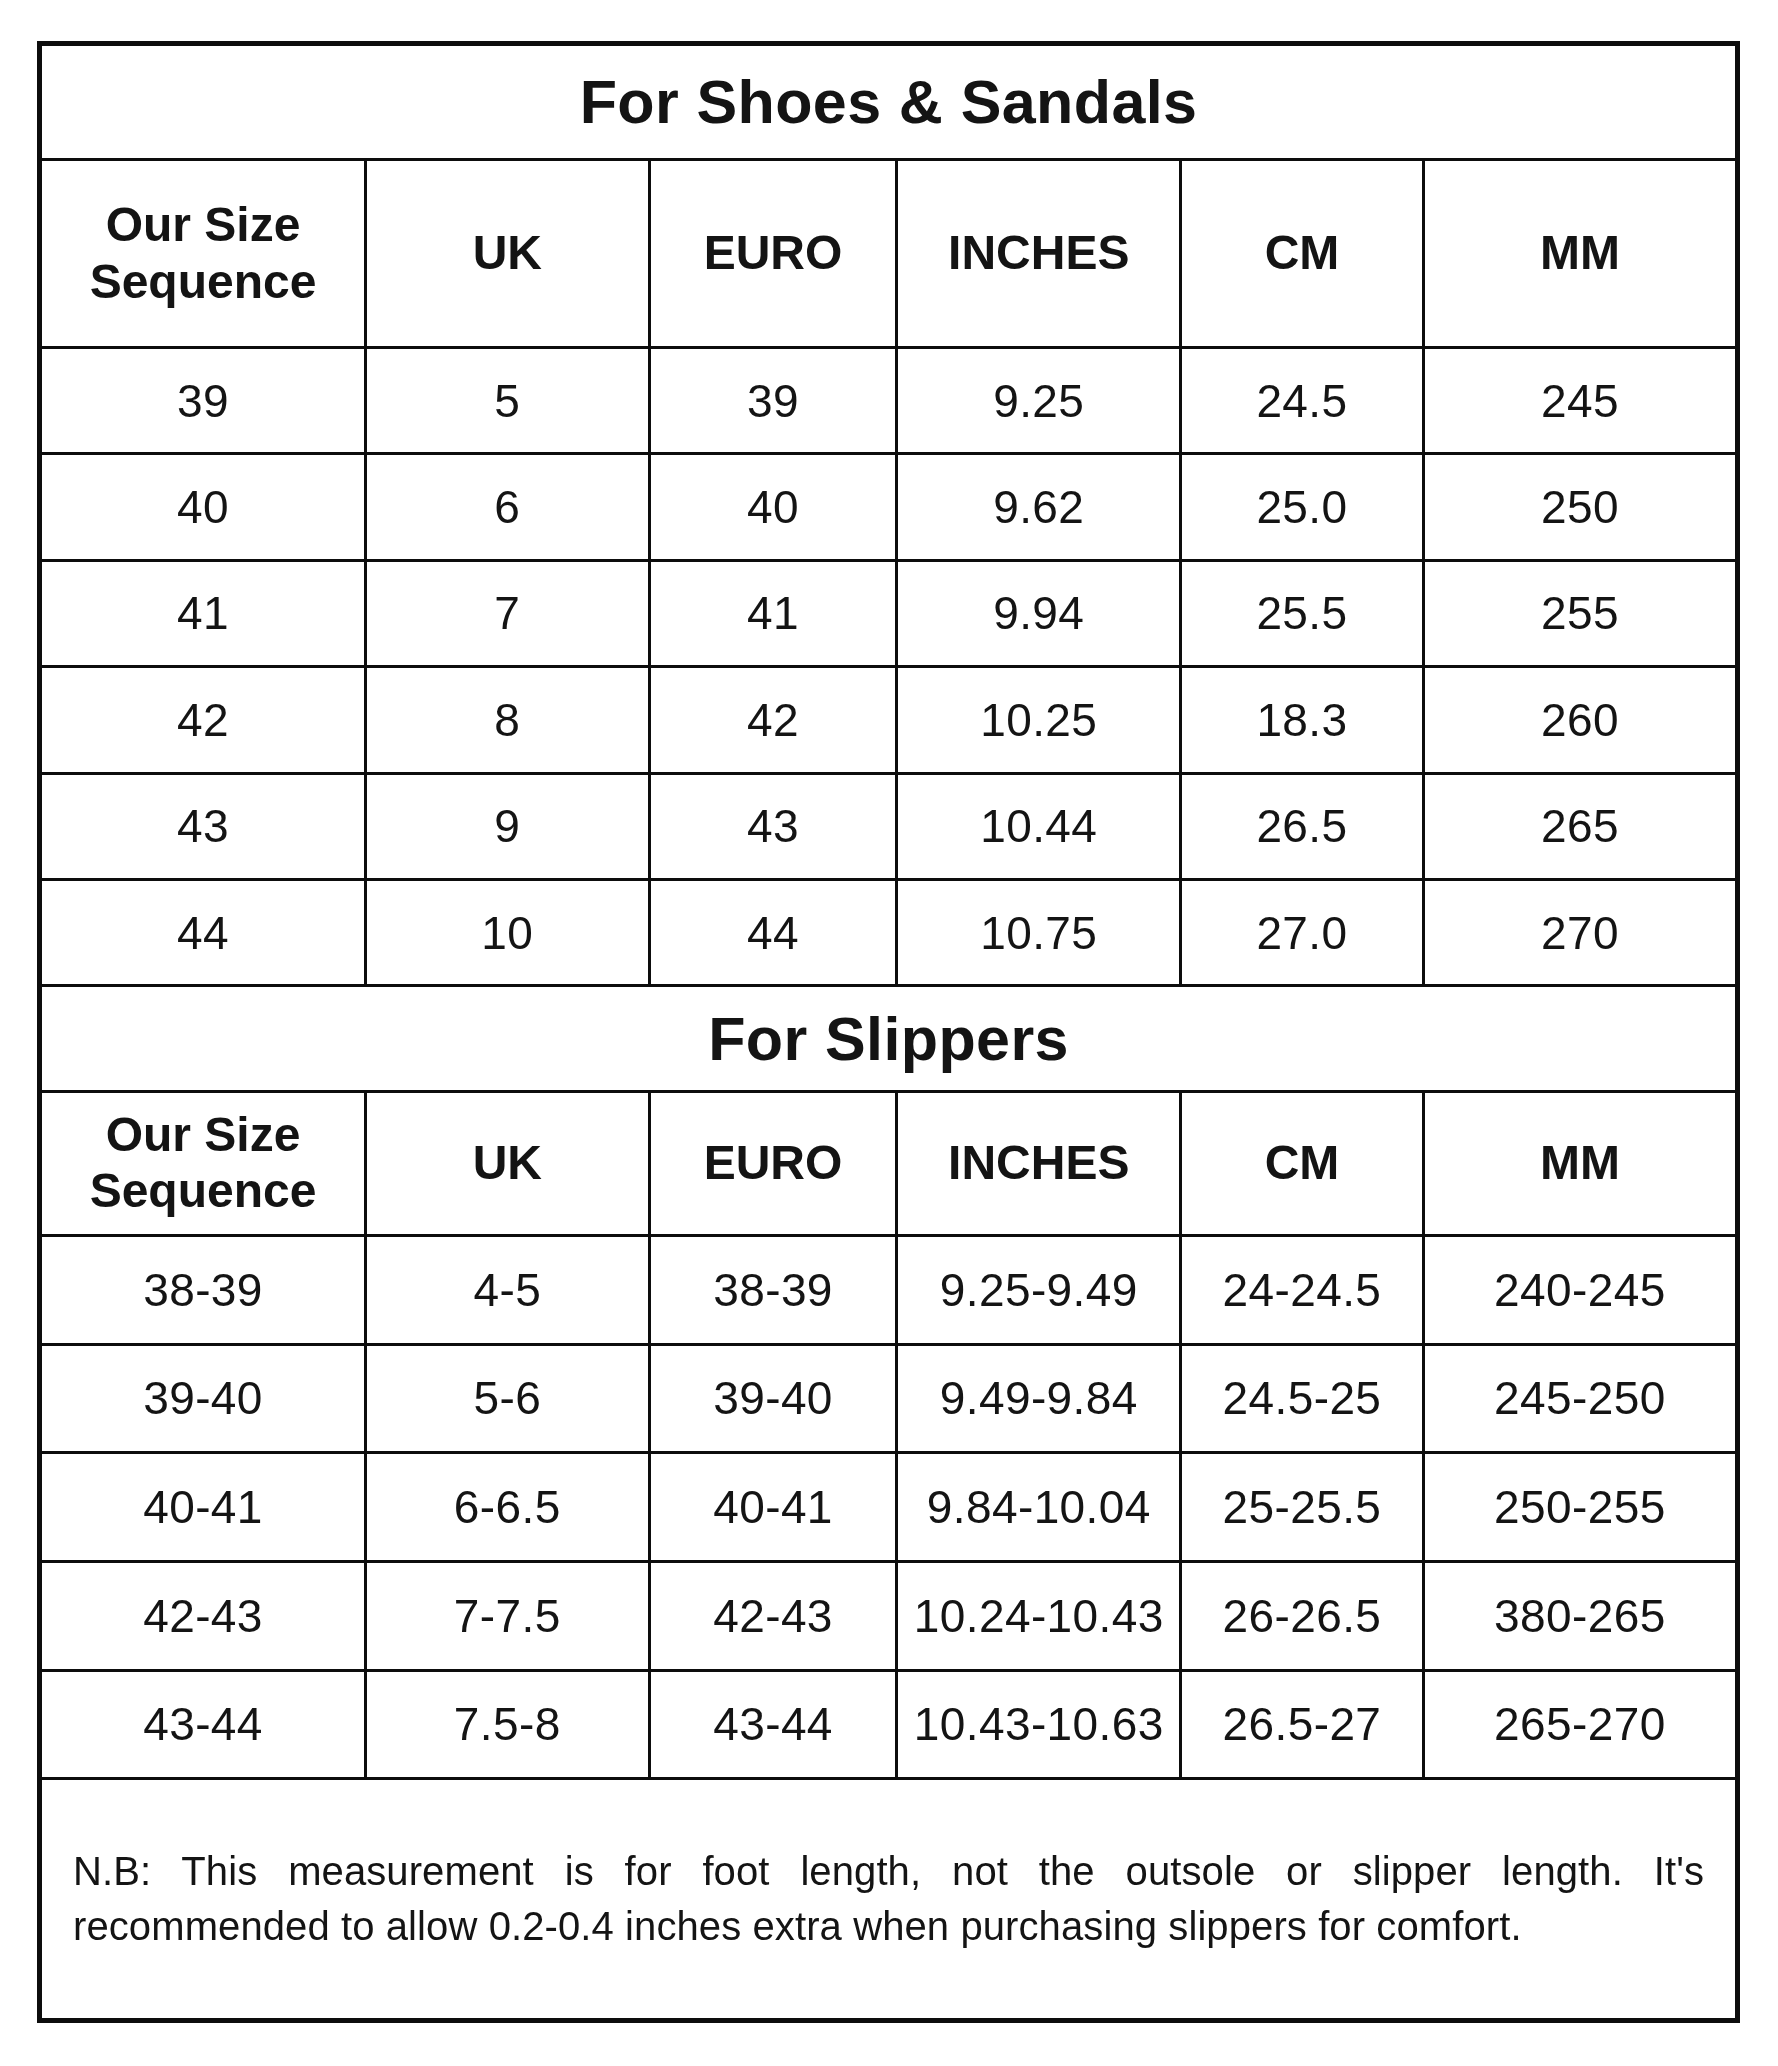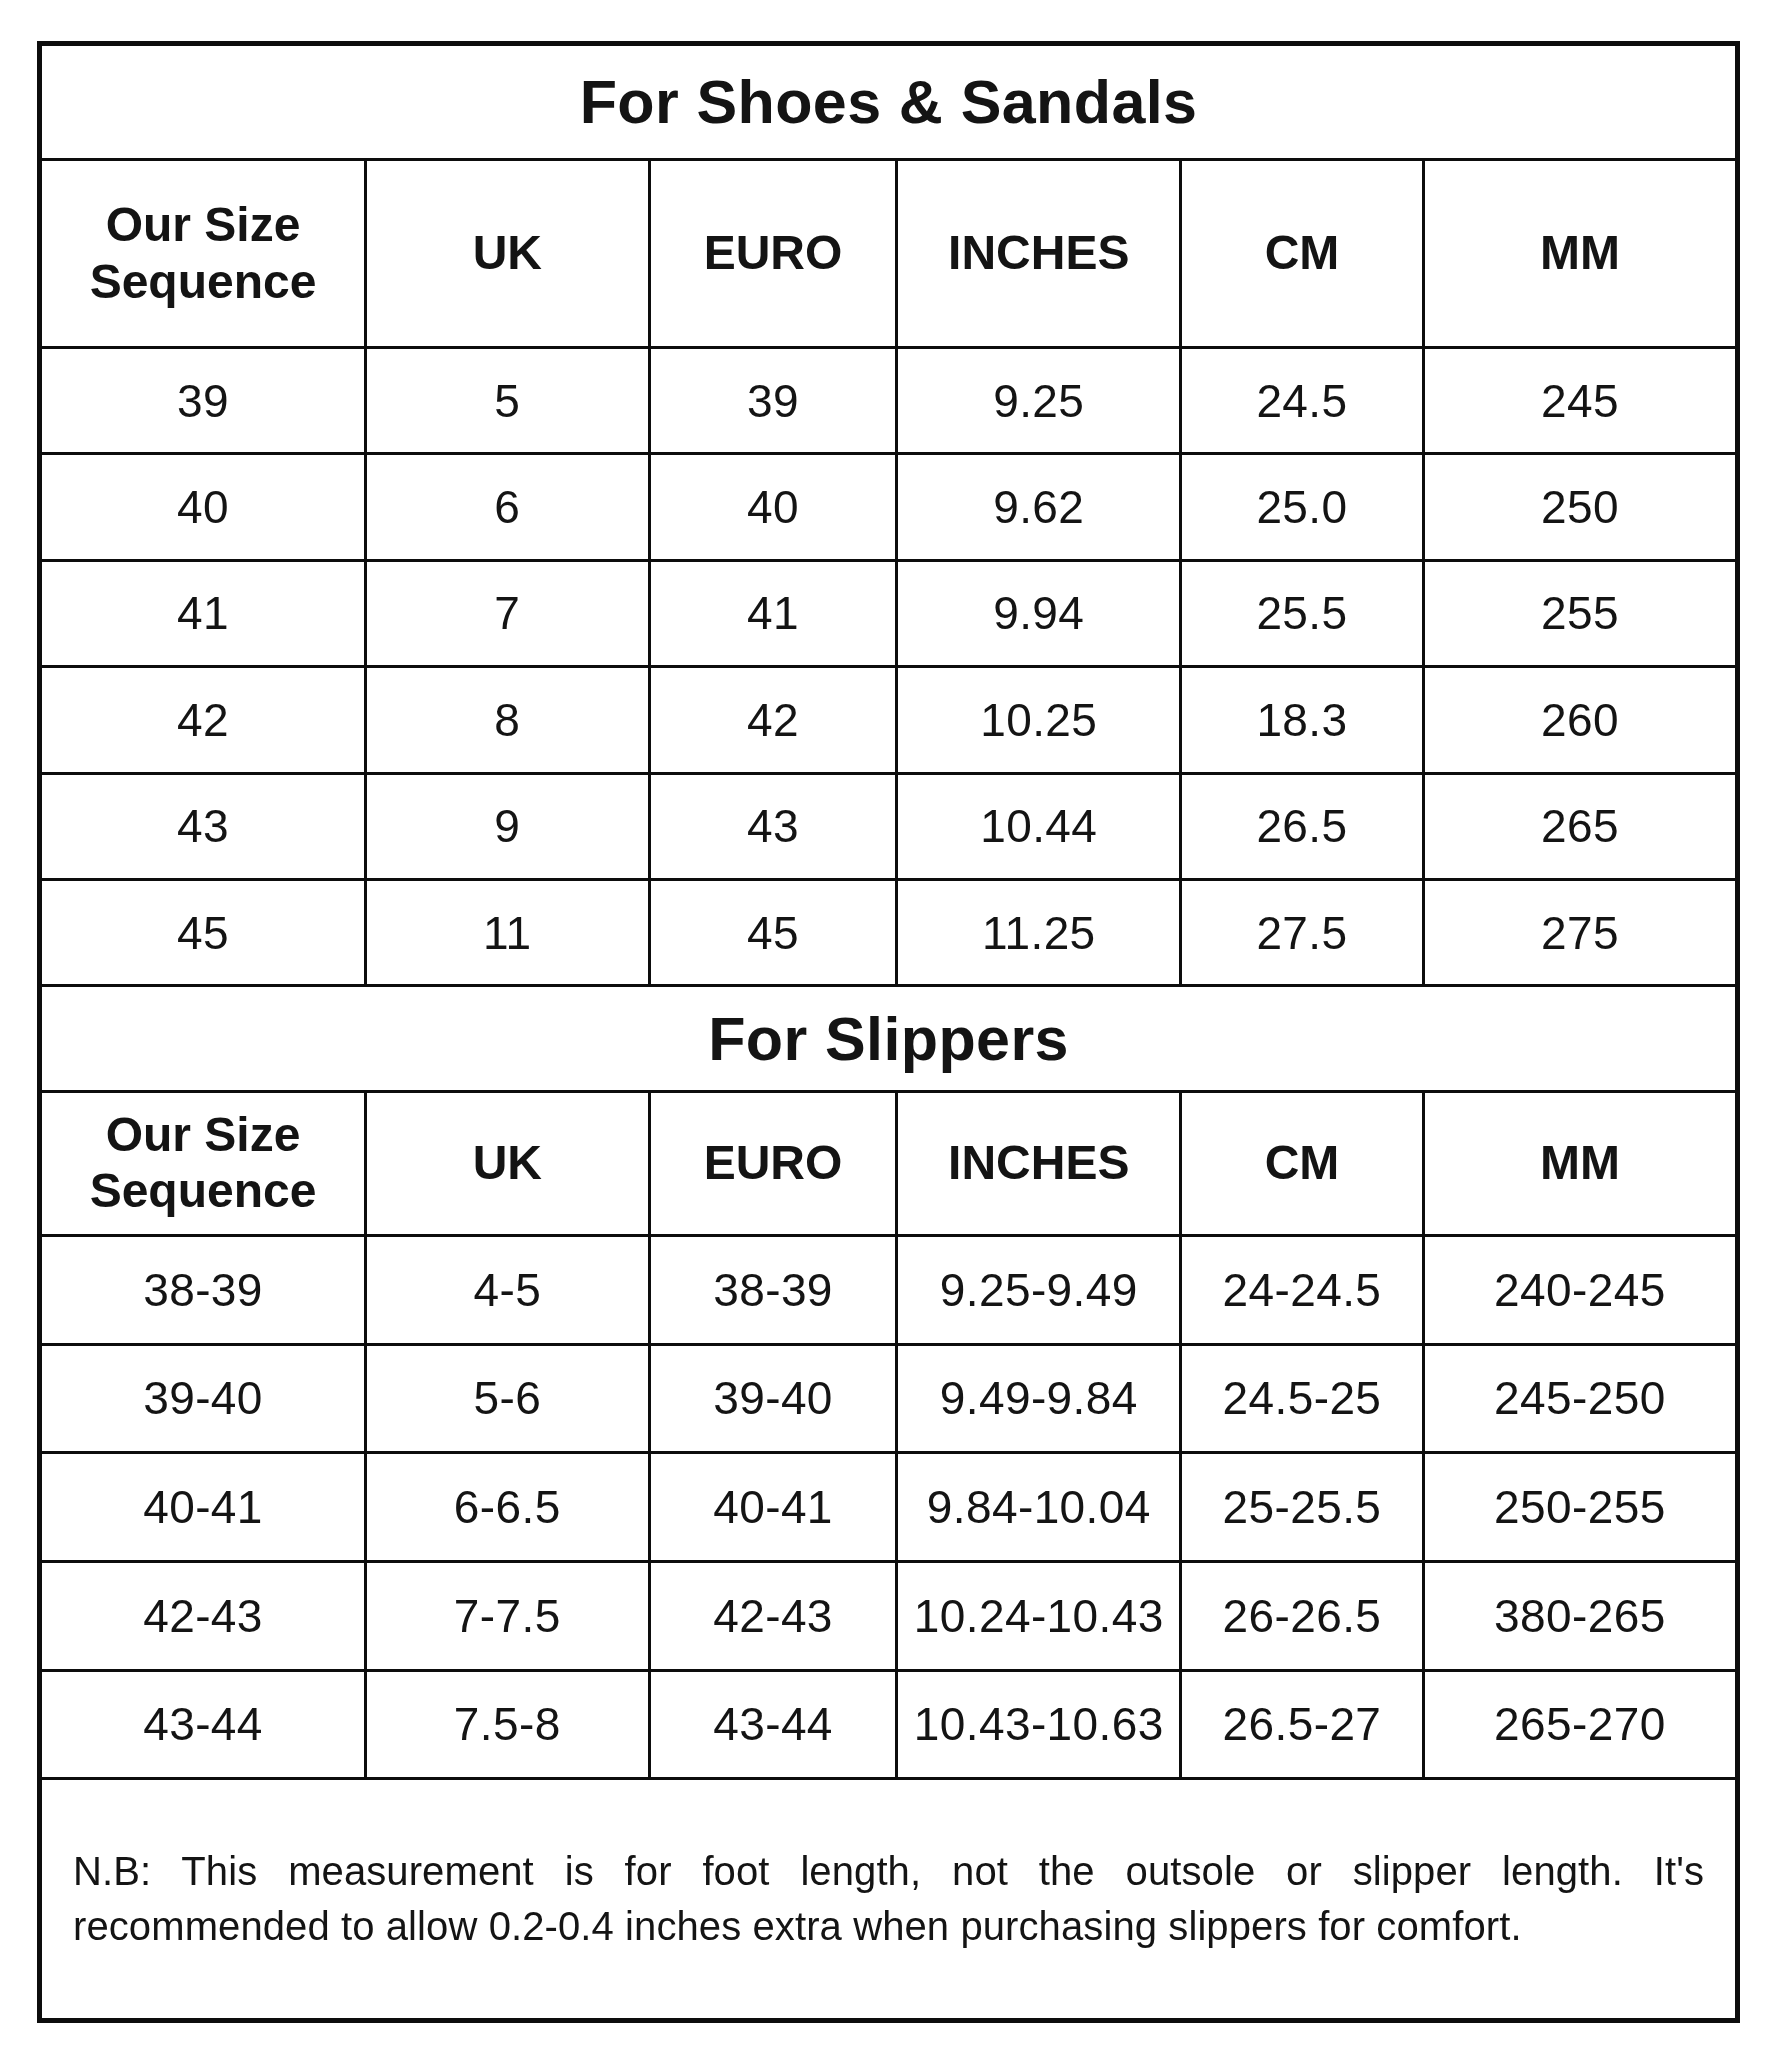--- a/index.html
+++ b/index.html
@@ -119,26 +119,26 @@
   </tr>
   <tr class="data-row">
     <td>43</td>
     <td>9</td>
     <td>43</td>
     <td>10.44</td>
     <td>26.5</td>
     <td>265</td>
   </tr>
   <tr class="data-row">
-    <td>45</td>
-    <td>11</td>
-    <td>45</td>
-    <td>11.25</td>
-    <td>27.5</td>
-    <td>275</td>
+    <td>44</td>
+    <td>10</td>
+    <td>44</td>
+    <td>10.75</td>
+    <td>27.0</td>
+    <td>270</td>
   </tr>
 
   <tr class="title-row slippers-title-row">
     <td colspan="6">For Slippers</td>
   </tr>
 
   <tr class="header-row slippers-header-row">
     <th>Our Size Sequence</th>
     <th>UK</th>
     <th>EURO</th>

